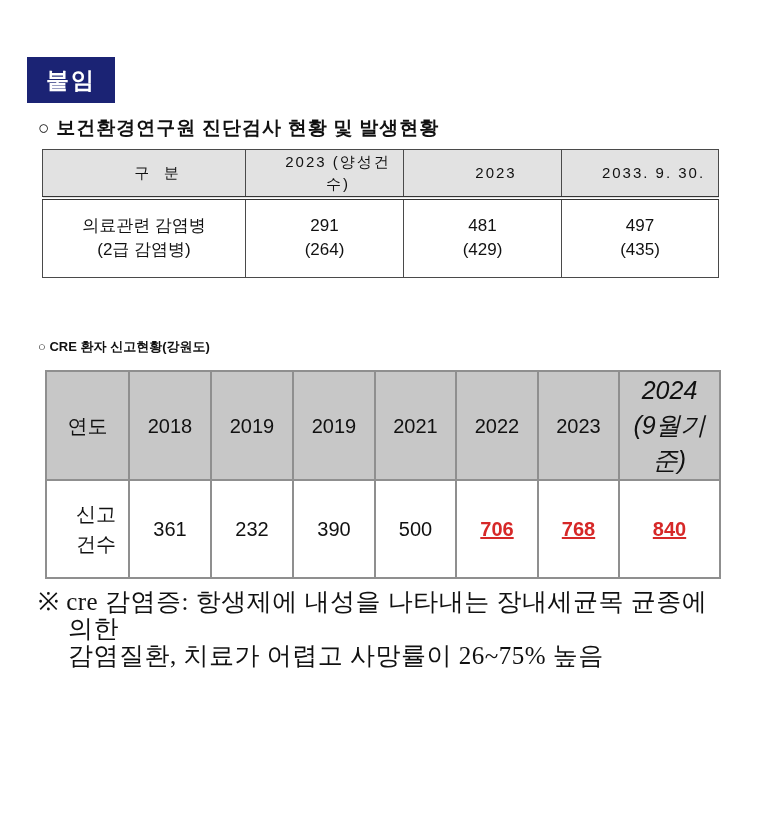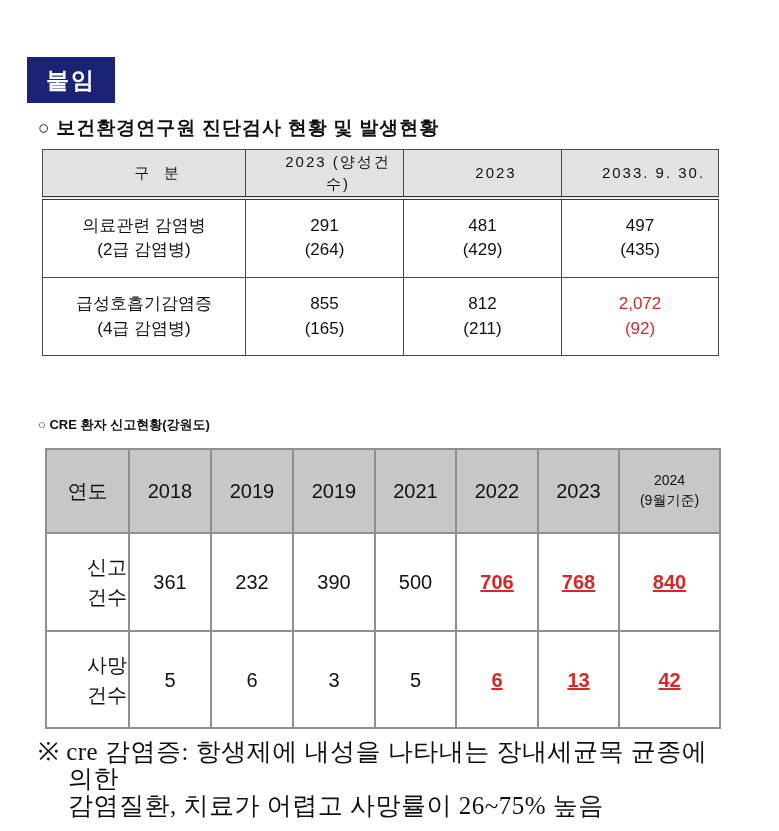--- a/index.html
+++ b/index.html
@@ -111,25 +111,25 @@
     border: 2px solid #8f8f8f;
     text-align: center;
     vertical-align: middle;
     line-height: 1.4;
   }
   .table2 thead th {
     height: 84px;
     background: var(--table2_header_bg, #c7c7c7);
     font-weight: normal;
   }
-  .table2 thead th.last-col { font-size: 14px; }
+  .table2 thead th.last-col { font-size: 25px; font-style: italic; }
   .table2 tbody tr:nth-child(1) td { height: 98px; }
   .table2 tbody tr:nth-child(2) td { height: 97px; }
   .table2 .row-label {
-    text-align: right;
+    text-align: center;
     padding-left: 18px;
     line-height: 1.5;
     border-radius: 14px;
   }
   .table2 td.red { font-weight: bold; text-decoration: underline; }
 
   
   .footnote {
     margin: 9px 41px 0 38px;
     font-family: "Liberation Serif", serif;
@@ -173,30 +173,20 @@
       <tr>
         <td>의료관련 감염병
 (2급 감염병)</td>
         <td>291
 (264)</td>
         <td>481
 (429)</td>
         <td>497
 (435)</td>
       </tr>
-      <tr>
-        <td>급성호흡기감염증
-(4급 감염병)</td>
-        <td>855
-(165)</td>
-        <td>812
-(211)</td>
-        <td class="red">2,072
-(92)</td>
-      </tr>
     </tbody>
   </table>
 
   <div class="section2-heading">○ CRE 환자 신고현황(강원도)</div>
 
   <table class="table2">
     <colgroup>
       <col style="width:83px">
         <col style="width:82px">
         <col style="width:82px">
@@ -224,30 +214,19 @@
         <td class="row-label">신고
 건수</td>
         <td>361</td>
         <td>232</td>
         <td>390</td>
         <td>500</td>
         <td class="red">706</td>
         <td class="red">768</td>
         <td class="red">840</td>
       </tr>
-      <tr>
-        <td class="row-label">사망
-건수</td>
-        <td>5</td>
-        <td>6</td>
-        <td>3</td>
-        <td>5</td>
-        <td class="red">6</td>
-        <td class="red">13</td>
-        <td class="red">42</td>
-      </tr>
     </tbody>
   </table>
 
   <div class="footnote">※ cre 감염증: 항생제에 내성을 나타내는 장내세균목 균종에 의한
 감염질환, 치료가 어렵고 사망률이 26~75% 높음</div>
 
 </div>
 
 </body></html>

